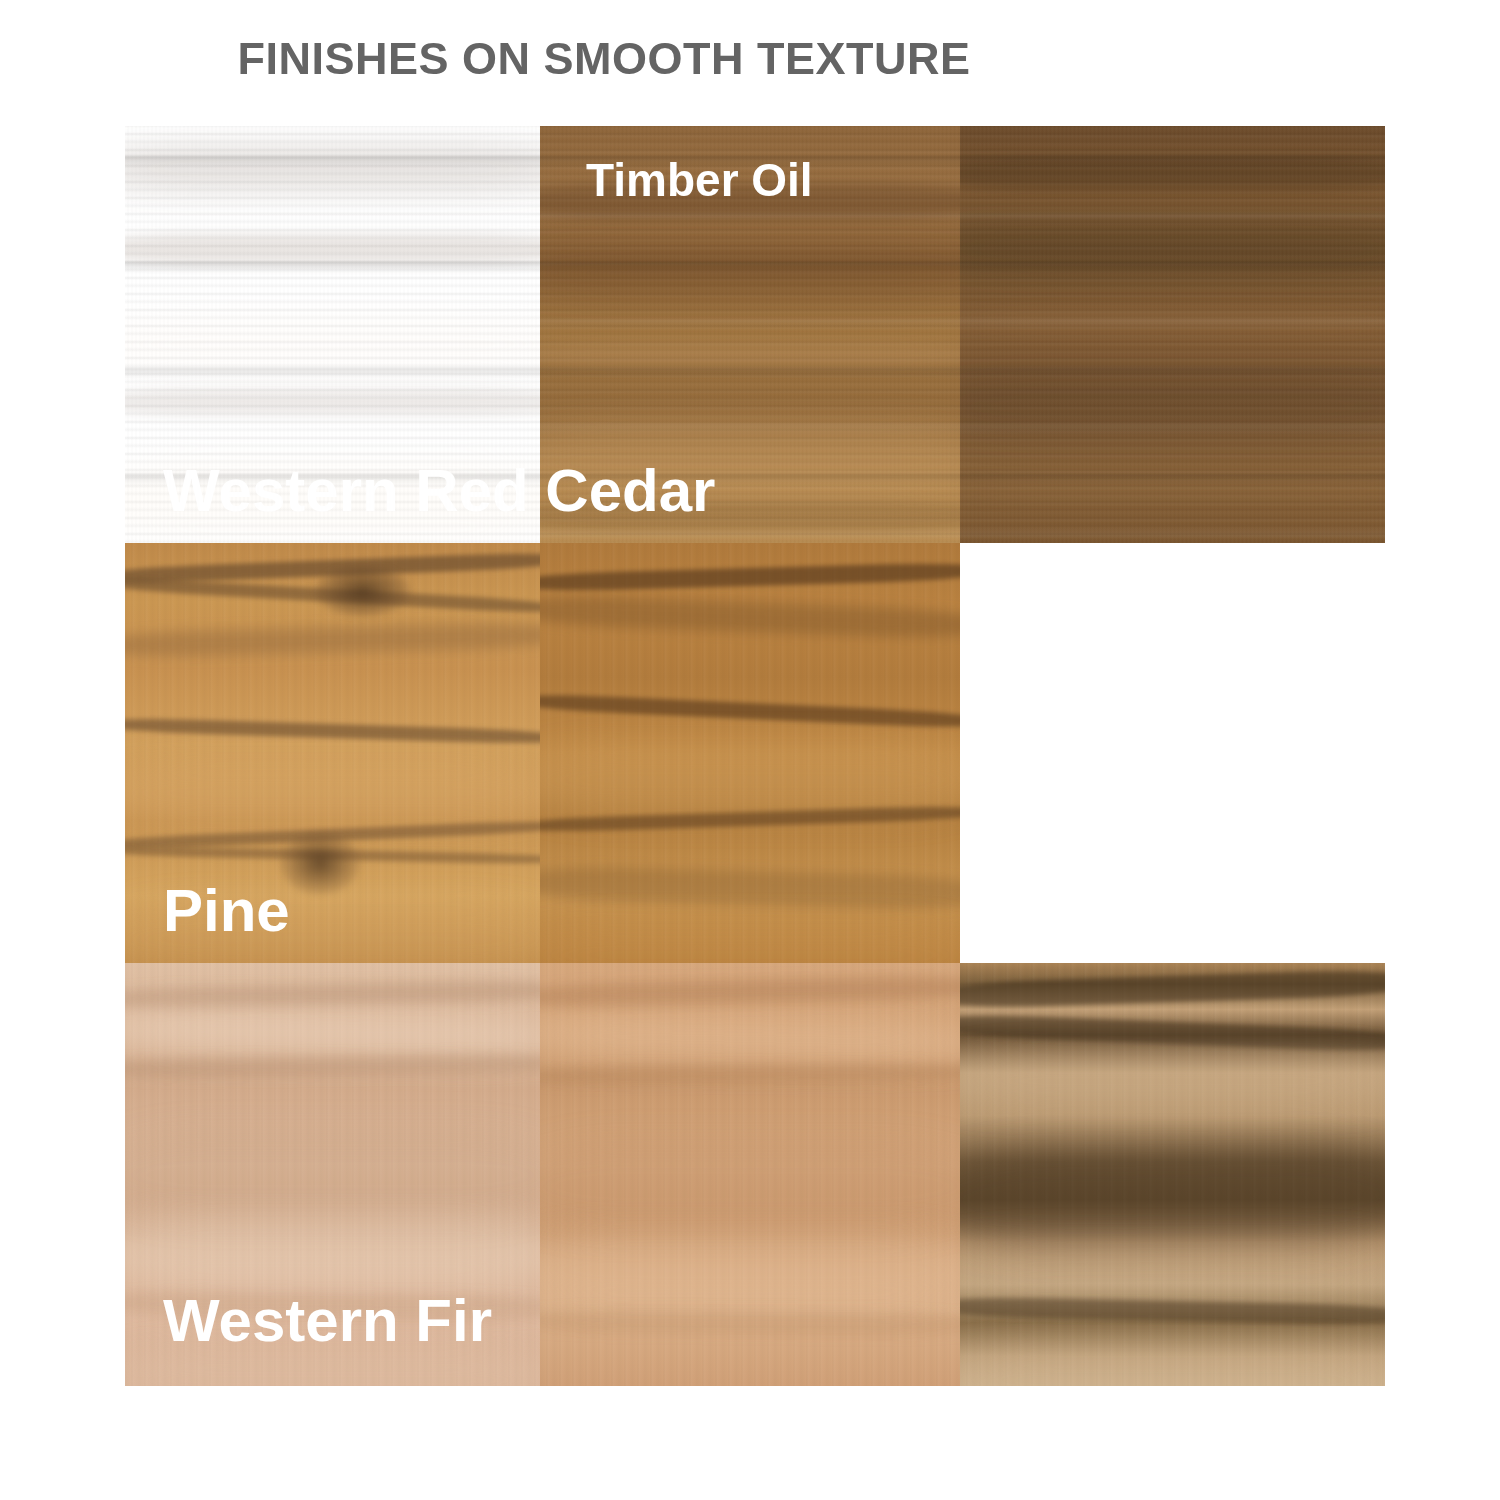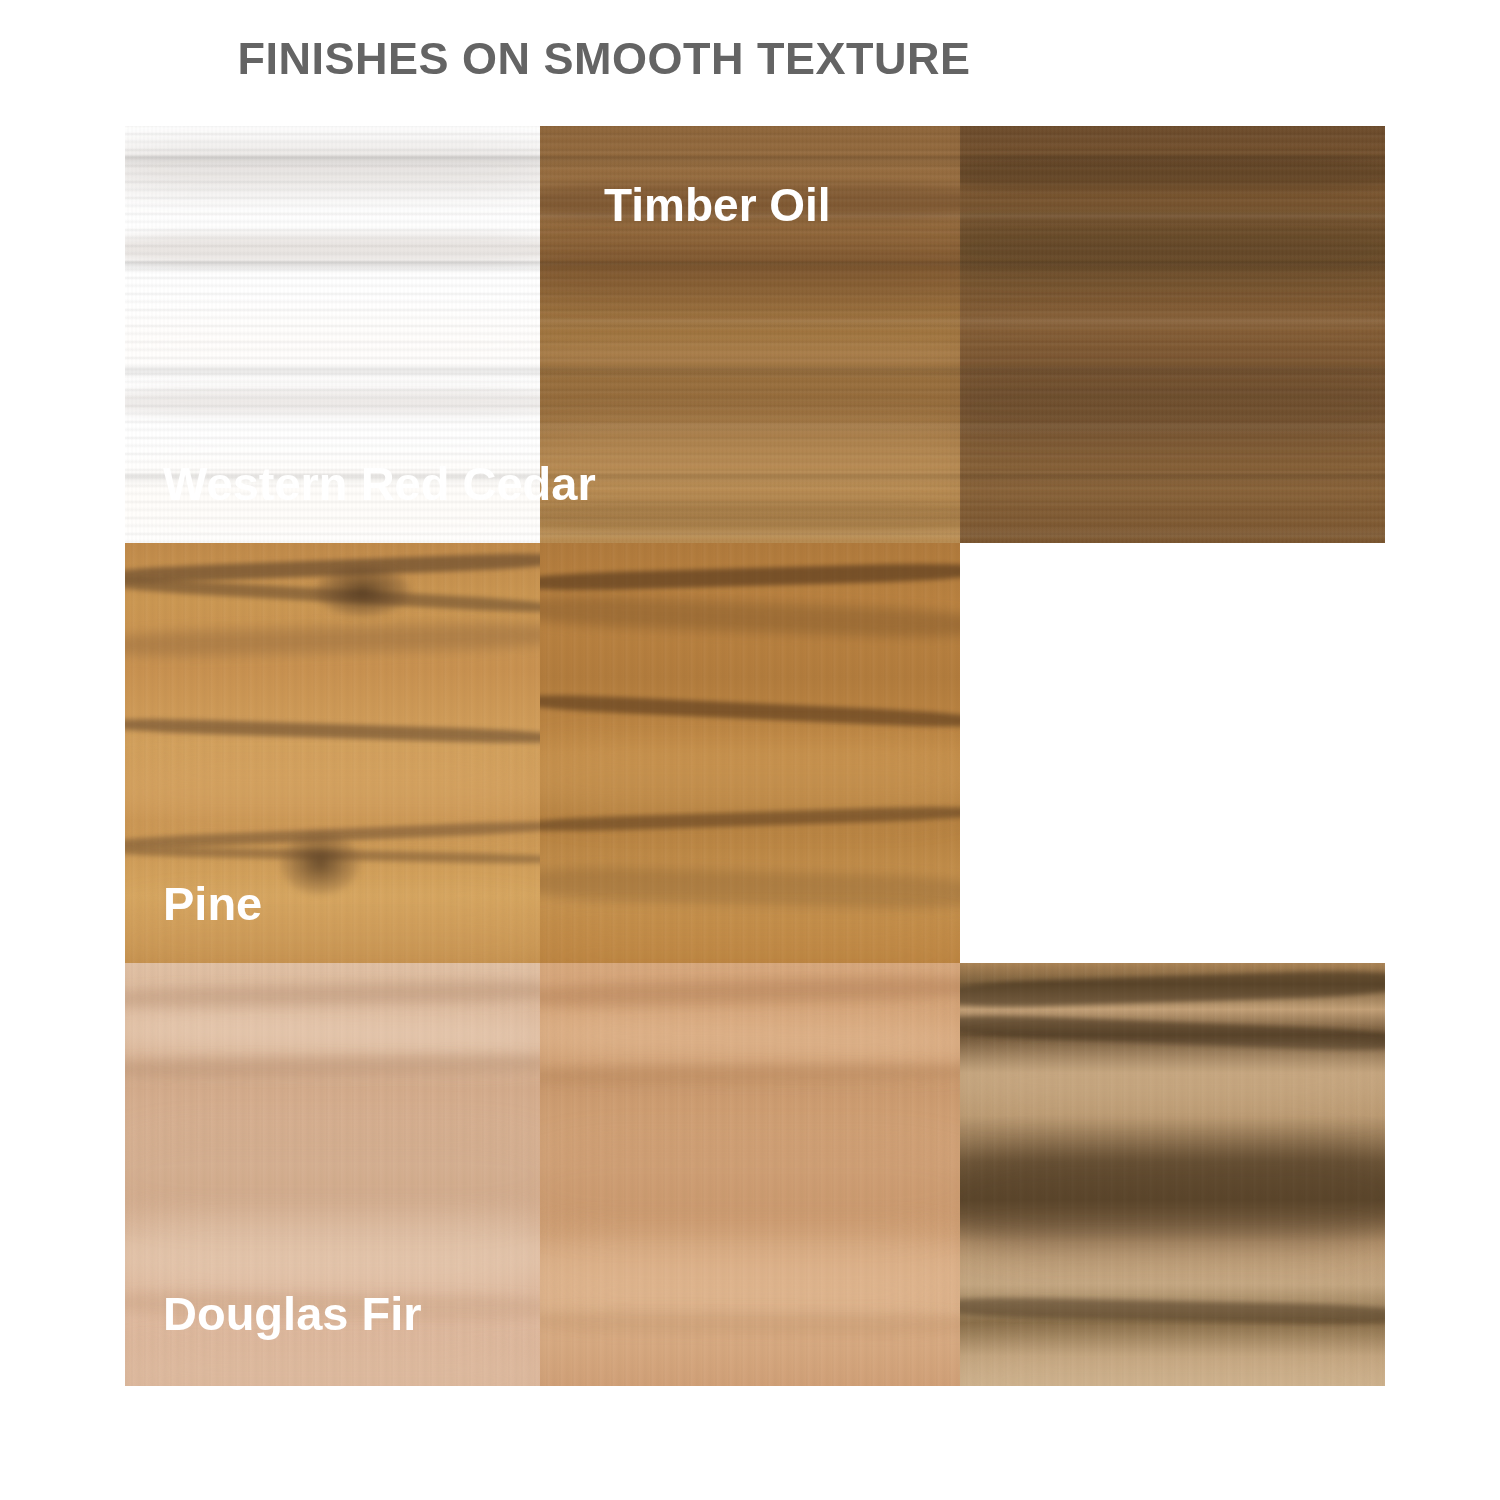--- a/index.html
+++ b/index.html
@@ -139,21 +139,21 @@
     font-size: 46px;
     font-weight: bold;
     color: #ffffff;
     white-space: nowrap;
     z-index: 6;
     font-family: "Liberation Sans", sans-serif;
   }
   .row-label {
     position: absolute;
     left: 38px;
-    font-size: 47px;
+    font-size: 60px;
     font-weight: bold;
     color: #ffffff;
     white-space: nowrap;
     z-index: 6;
     font-family: "Liberation Sans", sans-serif;
   }
 </style>
 </head>
 <body>
 
@@ -262,17 +262,17 @@
       <div class="band sharp" style="top:3%;height:26px;background:rgba(62,46,26,0.55);transform:rotate(-1.8deg);"></div>
       <div class="band sharp" style="top:14%;height:22px;background:rgba(62,46,26,0.50);transform:rotate(2.2deg);"></div>
       <div class="band soft" style="top:22%;height:50px;background:rgba(215,186,150,0.30);"></div>
       <div class="band soft" style="top:44%;height:96px;background:rgba(62,46,26,0.42);transform:rotate(-0.8deg);"></div>
       <div class="band soft" style="top:66%;height:48px;background:rgba(215,186,150,0.26);"></div>
       <div class="band sharp" style="top:80%;height:20px;background:rgba(62,46,26,0.42);transform:rotate(1.2deg);"></div>
       <div class="band soft" style="top:92%;height:56px;background:rgba(222,196,162,0.28);"></div>
     </div>
   </div>
 
-  <div class="row-label" style="top:1160px;">Douglas Fir</div>
-
-  <div class="col-label" style="left:479px;margin-top:25px;">Timber Oil</div>
+  <div class="row-label" style="top:1160px;">Western Fir</div>
+
+  <div class="col-label" style="left:461px;">Timber Oil</div>
 
 </div>
 
 </body></html>

